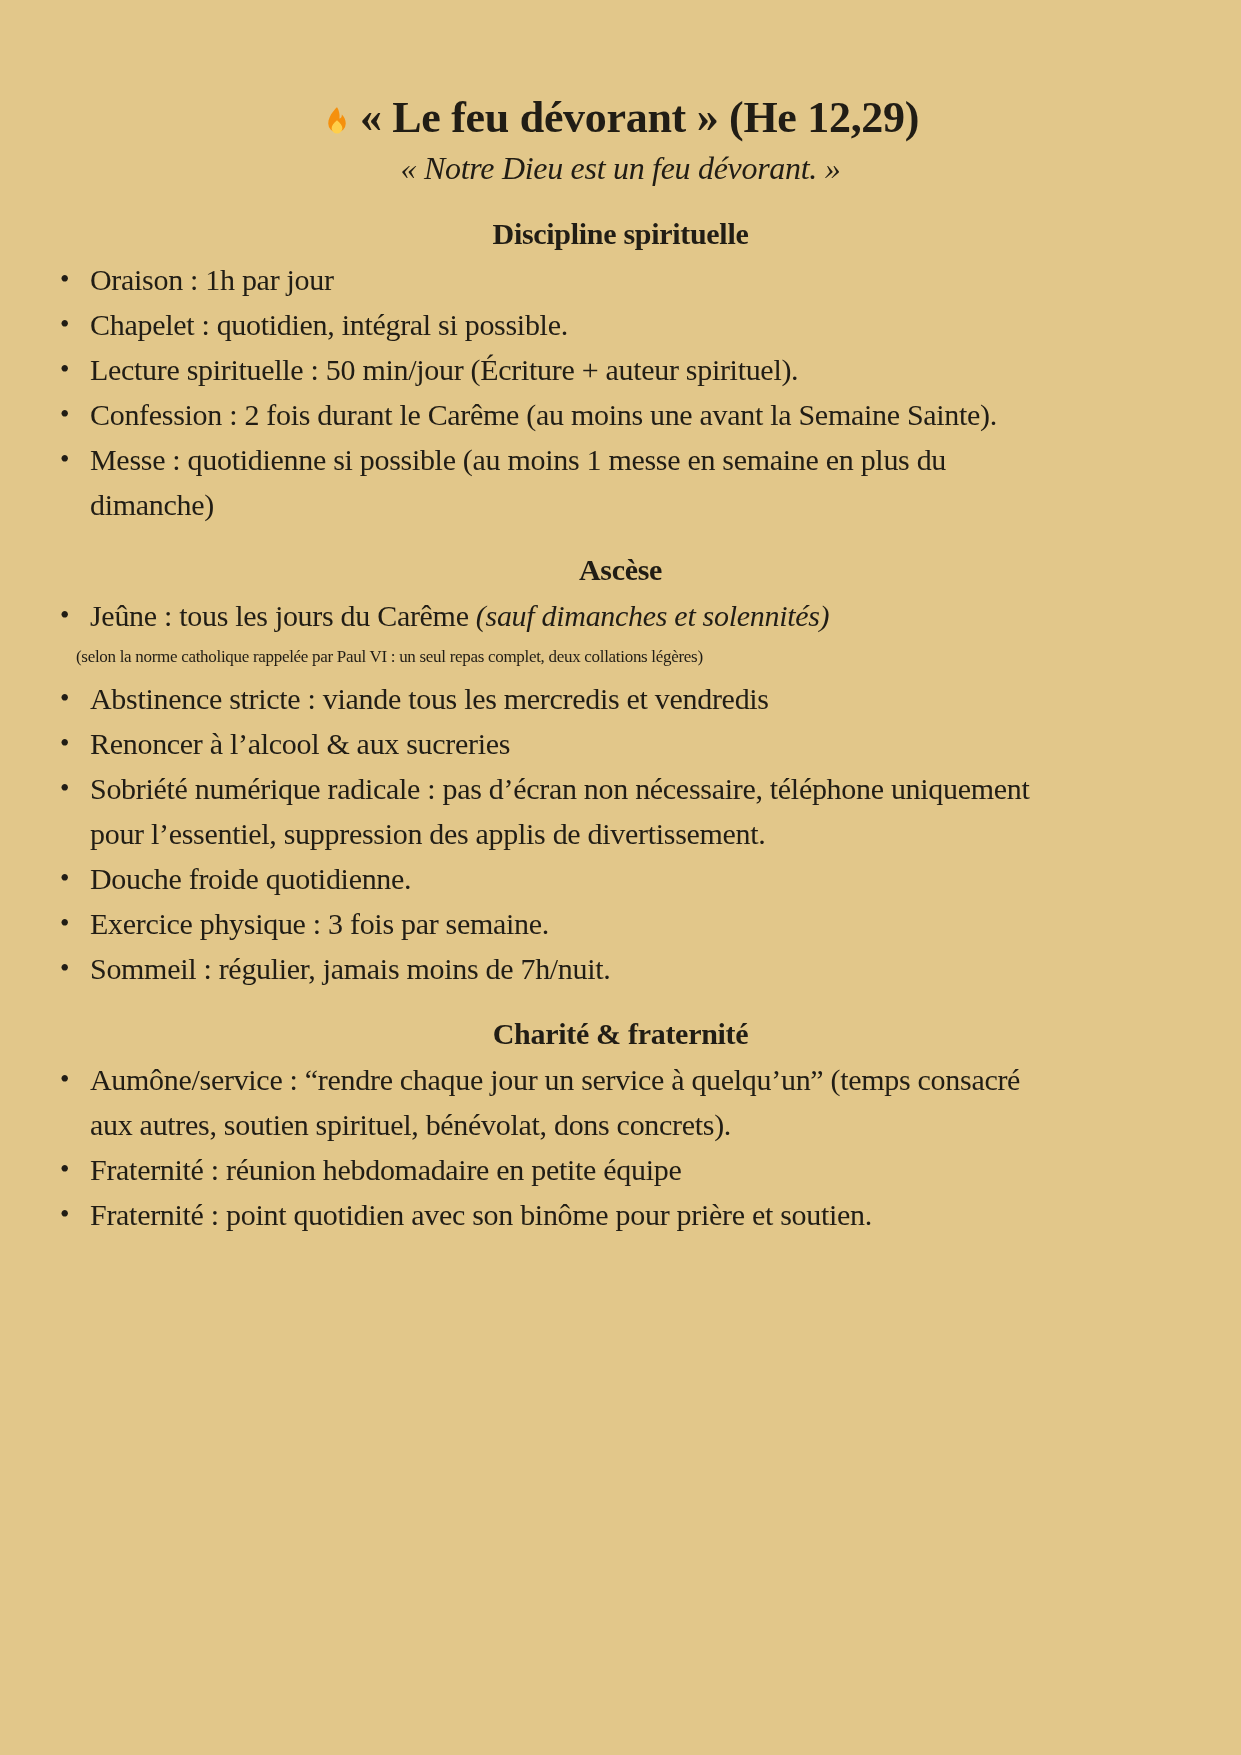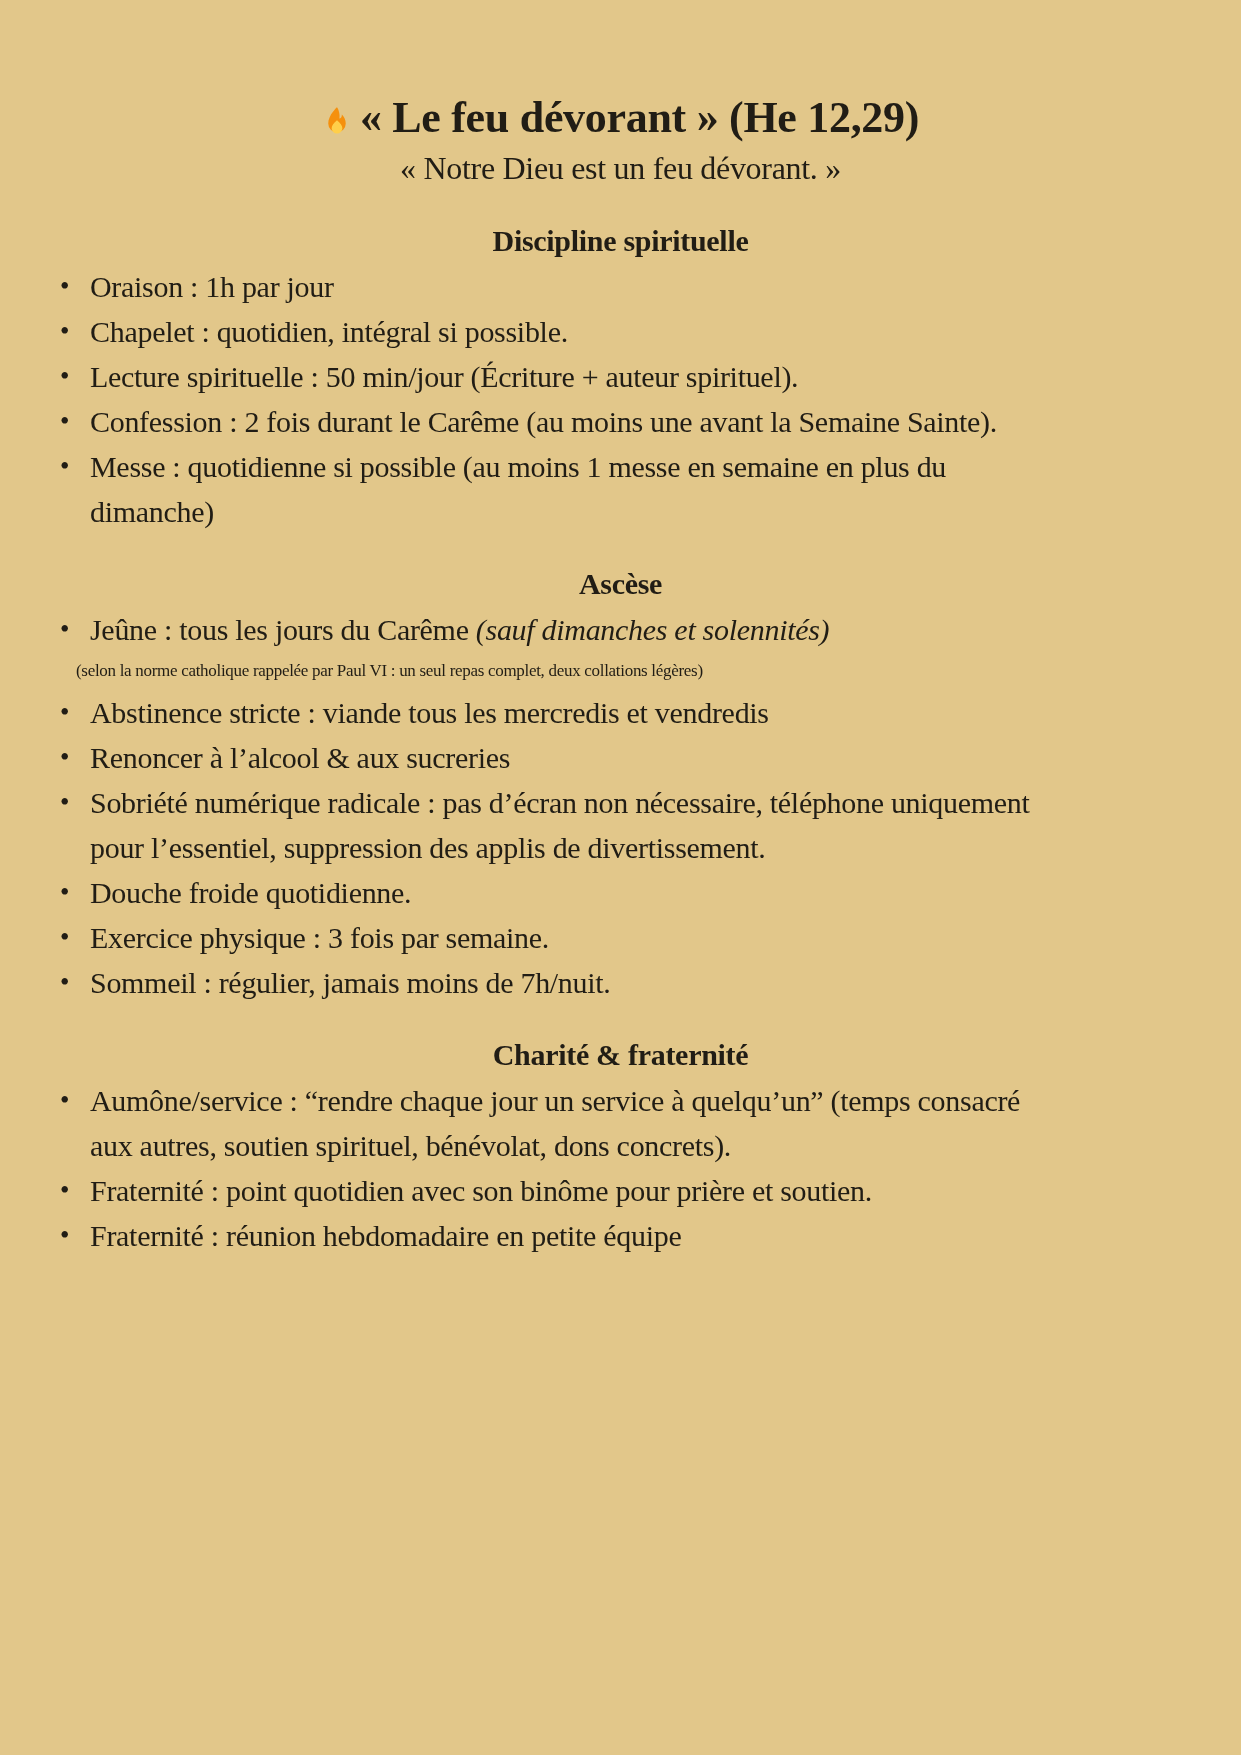--- a/index.html
+++ b/index.html
@@ -30,23 +30,24 @@
     font-weight: bold;
     letter-spacing: -0.3px;
   }
   .fire-icon {
     display: inline-block;
     vertical-align: -4px;
     margin-right: 8px;
   }
   .subtitle {
     font-size: 32px;
+    font-style: italic;
     letter-spacing: -0.3px;
   }
-  .section { margin-top: 27px; }
+  .section { margin-top: 20px; }
   .section-heading {
     text-align: center;
     font-size: 30px;
     font-weight: bold;
     line-height: 46px;
     letter-spacing: -0.3px;
     margin: 0;
   }
   ul.bullet-list {
     list-style: none;
@@ -116,18 +117,18 @@
       <li><span>Douche froide quotidienne.</span></li>
       <li><span>Exercice physique : 3 fois par semaine.</span></li>
       <li><span>Sommeil : régulier, jamais moins de 7h/nuit.</span></li>
     </ul>
   </div>
 
   <div class="section">
     <h2 class="section-heading">Charité &amp; fraternité</h2>
     <ul class="bullet-list">
       <li><span>Aumône/service : “rendre chaque jour un service à quelqu’un” (temps consacré aux autres, soutien spirituel, bénévolat, dons concrets).</span></li>
+      <li><span>Fraternité : réunion hebdomadaire en petite équipe</span></li>
       <li><span>Fraternité : point quotidien avec son binôme pour prière et soutien.</span></li>
-      <li><span>Fraternité : réunion hebdomadaire en petite équipe</span></li>
     </ul>
   </div>
 
 </div>
 
 </body></html>

